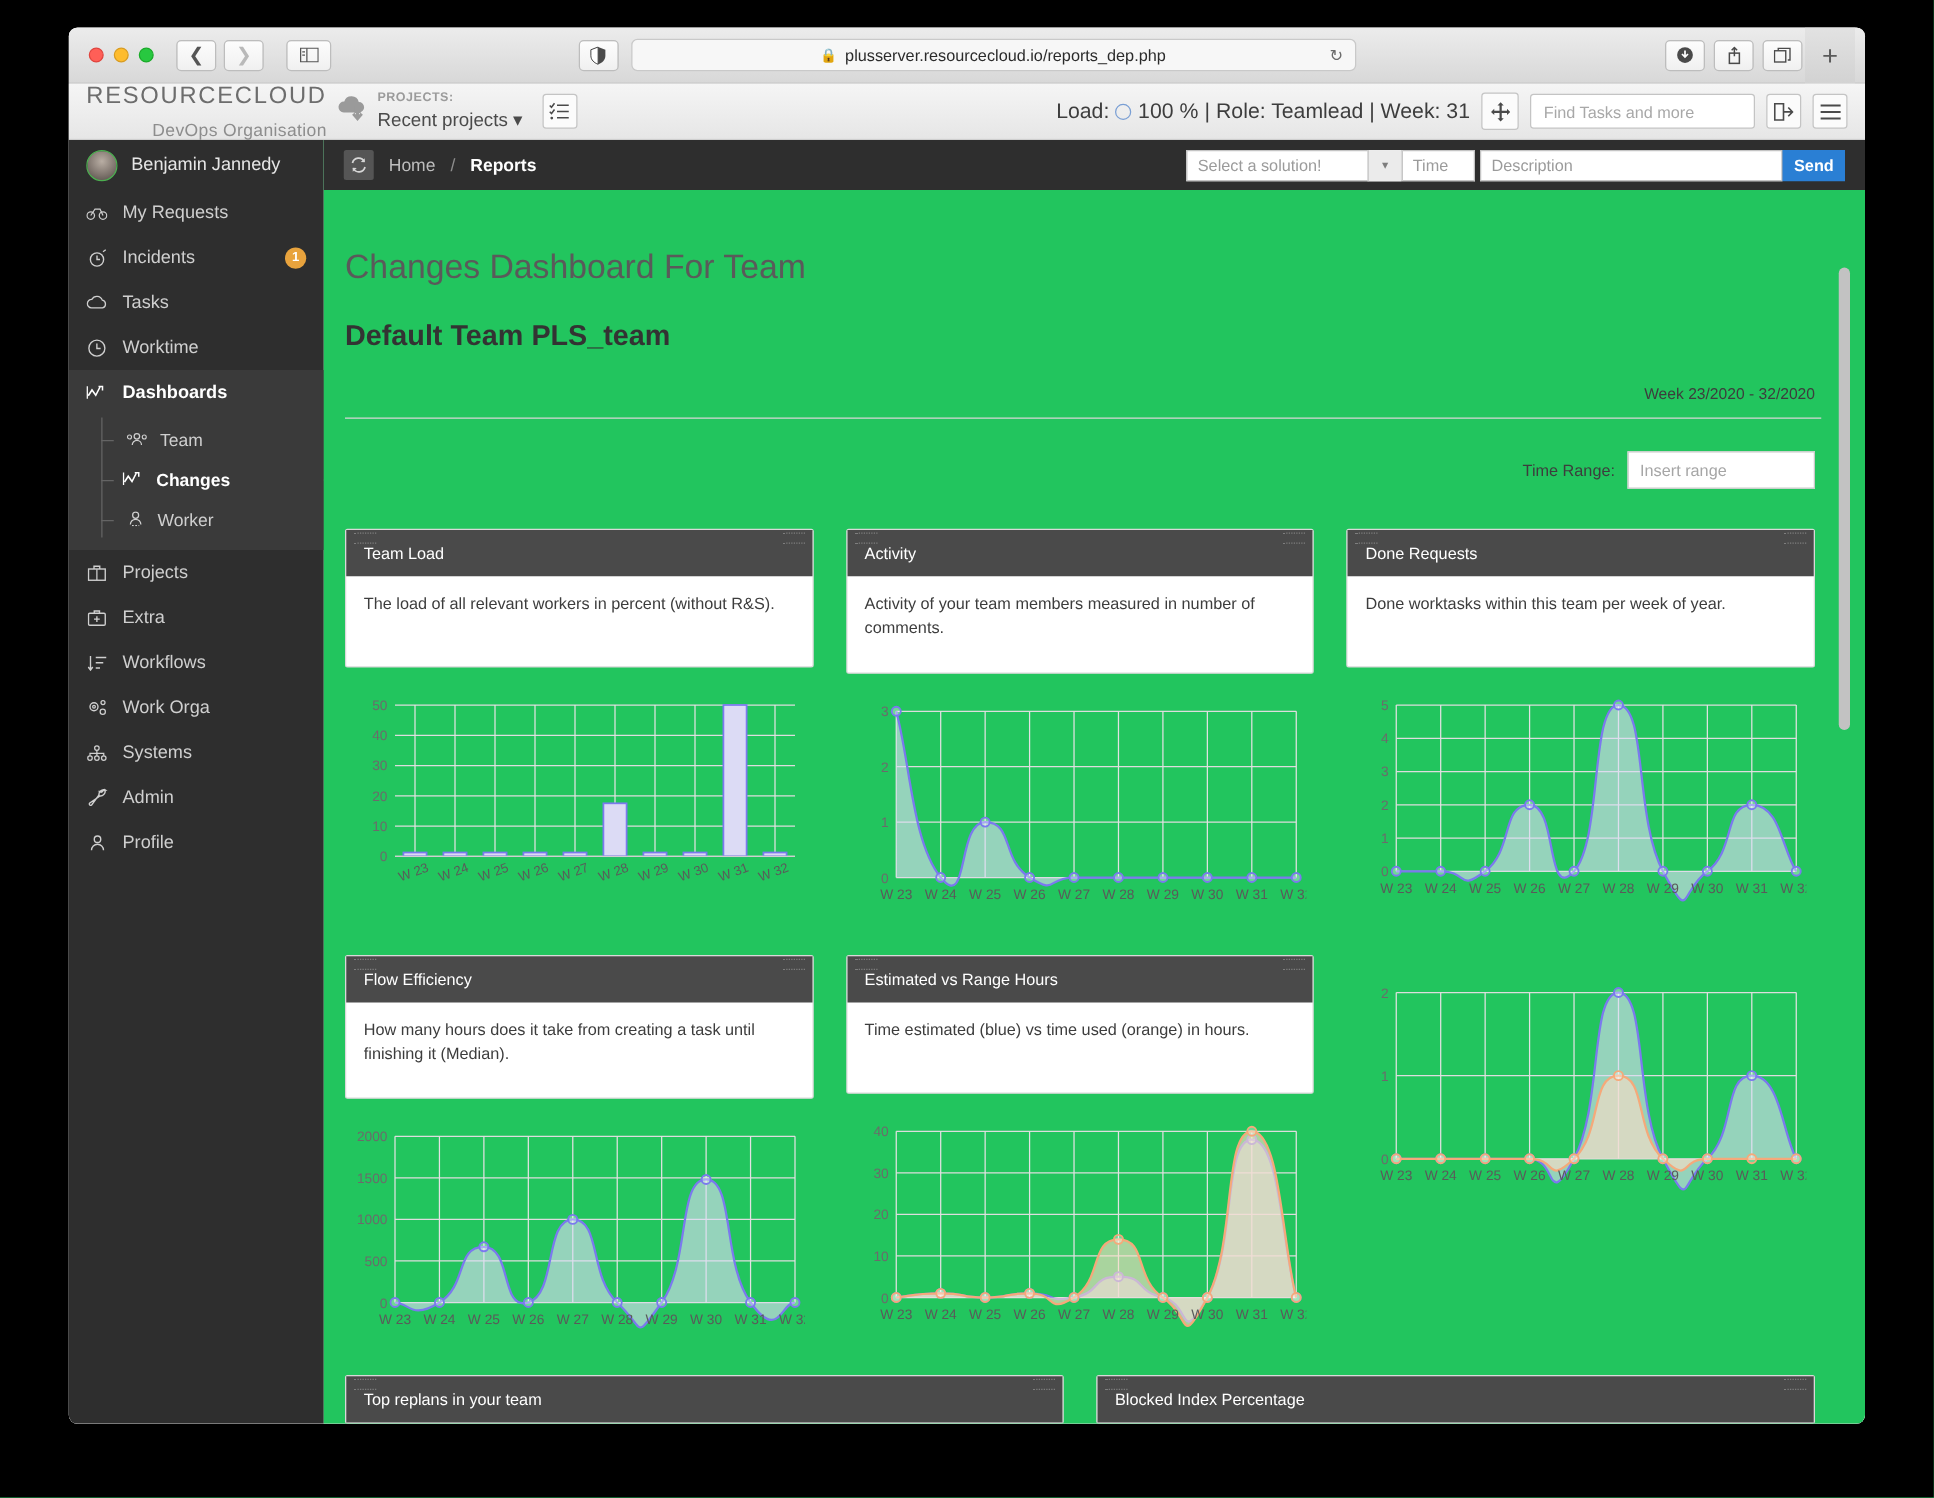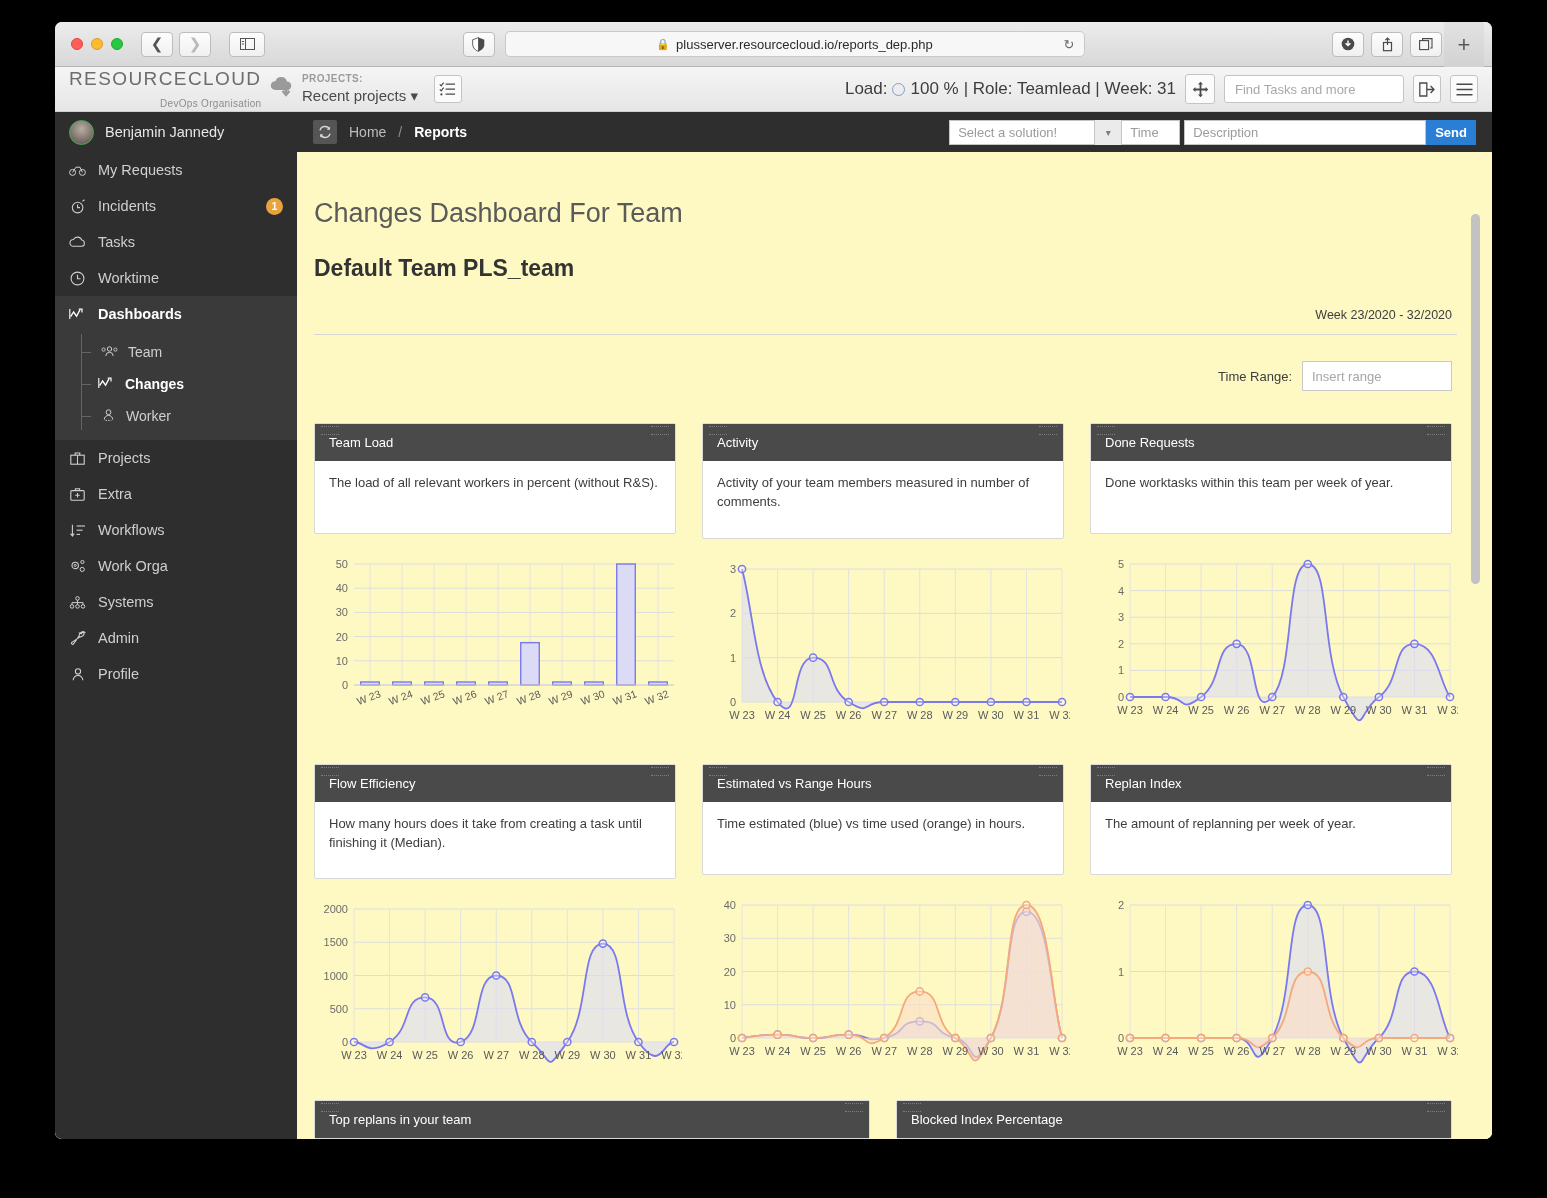--- a/index.html
+++ b/index.html
@@ -75,21 +75,21 @@
     border-bottom:1px solid #cfcfcf;
     display:flex; align-items:center; padding:0 14px;
     position:relative;
   }
   .logo-wrap { display:flex; align-items:center; gap:8px; width:225px; }
   .logo-text { line-height:1; }
   .logo-main {
     font-size:19px; letter-spacing:1.4px; color:#6d6d6d;
     font-family:"Liberation Sans", sans-serif; font-weight:400;
   }
-  .logo-sub { font-size:10px; color:#8d8d8d; text-align:right; letter-spacing:.3px; margin-top:11px;}
+  .logo-sub { font-size:14px; color:#8d8d8d; text-align:right; letter-spacing:.3px; margin-top:11px;}
   .cloud-icon { color:#9a9a9a; }
   .proj-block { margin-left:8px; }
   .proj-label { font-size:10px; color:#9b9b9b; font-weight:bold; letter-spacing:.4px;}
   .proj-value { font-size:15px; color:#4a4a4a; margin-top:3px; }
   .listbtn {
     width:28px;height:28px;border:1px solid #c4c4c4;border-radius:3px;background:#fbfbfb;
     margin-left:16px; display:flex;align-items:center;justify-content:center;
   }
   .appbar-right {
     margin-left:auto; display:flex; align-items:center; gap:9px;
@@ -110,21 +110,21 @@
   }
   .searchbox input::placeholder{color:#a8a8a8;}
   .iconbtn {
     width:28px;height:28px;border:1px solid #c4c4c4;border-radius:3px;background:#fbfbfb;
     display:flex;align-items:center;justify-content:center;color:#555;
   }
 
   .body-row { display:flex; height:1027px; }
 
   
-  .sidebar { width:242px; background:#2e2e2e; flex:none; position:relative; }
+  .sidebar { width:204px; background:#2e2e2e; flex:none; position:relative; }
   .userrow { height:40px; display:flex; align-items:center; gap:11px; padding:0 14px; }
   .avatar {
     width:25px;height:25px;border-radius:50%;
     background:radial-gradient(circle at 50% 35%, #b9aea4 0%, #7d736c 60%, #4f4944 100%);
     border:1.5px solid #4caf50; flex:none;
   }
   .username { color:#e6e6e6; font-size:14.5px; }
   .navitem {
     height:36px; display:flex; align-items:center; gap:12px;
     padding:0 14px; color:#cfcfcf; font-size:14.5px; position:relative;
@@ -149,21 +149,21 @@
     content:""; position:absolute; left:26px; top:50%; width:10px; height:1px; background:#646464;
   }
   .subitem.active { color:#fff; font-weight:bold;padding-left:43px; }
   .arrow-marker{
     position:absolute; right:-9px; top:50%; margin-top:-9px;
     width:0;height:0;border-top:9px solid transparent;border-bottom:9px solid transparent;
     border-right:9px solid #f2f2f2;
   }
 
   
-  .main { flex:1; position:relative; background:#fef9c3; overflow:hidden; }
+  .main { flex:1; position:relative; background:#22c55e; overflow:hidden; }
   .crumbbar {
     height:40px; background:#2e2e2e; display:flex; align-items:center; padding:0 16px; gap:12px;
   }
   .refreshbtn{
     width:24px;height:24px;background:#555;border-radius:2px;color:#d6d6d6;
     display:flex;align-items:center;justify-content:center;font-size:13px;
   }
   .crumb { color:#bdbdbd; font-size:14px; }
   .crumb.sep{ color:#8e8e8e; }
   .crumb.cur { color:#fff; font-weight:bold; }
@@ -854,24 +854,20 @@
                     <text x="182.22222222222223" y="162" text-anchor="middle" font-size="11" fill="#5a5a5a" font-family="Liberation Sans, sans-serif">W 27</text>
                     <text x="217.77777777777777" y="162" text-anchor="middle" font-size="11" fill="#5a5a5a" font-family="Liberation Sans, sans-serif">W 28</text>
                     <text x="253.33333333333334" y="162" text-anchor="middle" font-size="11" fill="#5a5a5a" font-family="Liberation Sans, sans-serif">W 29</text>
                     <text x="288.8888888888889" y="162" text-anchor="middle" font-size="11" fill="#5a5a5a" font-family="Liberation Sans, sans-serif">W 30</text>
                     <text x="324.44444444444446" y="162" text-anchor="middle" font-size="11" fill="#5a5a5a" font-family="Liberation Sans, sans-serif">W 31</text>
                     <text x="360" y="162" text-anchor="middle" font-size="11" fill="#5a5a5a" font-family="Liberation Sans, sans-serif">W 32</text>
                   </svg>
                 </div>
             </div>
             <div class="col">
-              <div class="card">
-                <div class="card-head">Replan Index</div>
-                <div class="card-body">The amount of replanning per week of year.</div>
-              </div>
               <div class="chartbox" id="chart5">
                   <svg width="368" height="175" viewBox="0 0 368 175">
                     <line x1="40" y1="145" x2="360" y2="145" stroke="#dddddd" stroke-width="1"></line>
                     <text x="34" y="149" text-anchor="end" font-size="11" fill="#6b6b6b" font-family="Liberation Sans, sans-serif">0</text>
                     <line x1="40" y1="78.5" x2="360" y2="78.5" stroke="#dddddd" stroke-width="1"></line>
                     <text x="34" y="82.5" text-anchor="end" font-size="11" fill="#6b6b6b" font-family="Liberation Sans, sans-serif">1</text>
                     <line x1="40" y1="12" x2="360" y2="12" stroke="#dddddd" stroke-width="1"></line>
                     <text x="34" y="16" text-anchor="end" font-size="11" fill="#6b6b6b" font-family="Liberation Sans, sans-serif">2</text>
                     <line x1="40" y1="12" x2="40" y2="145" stroke="#e2e2e2" stroke-width="1"></line>
                     <line x1="75.55555555555556" y1="12" x2="75.55555555555556" y2="145" stroke="#e2e2e2" stroke-width="1"></line>

